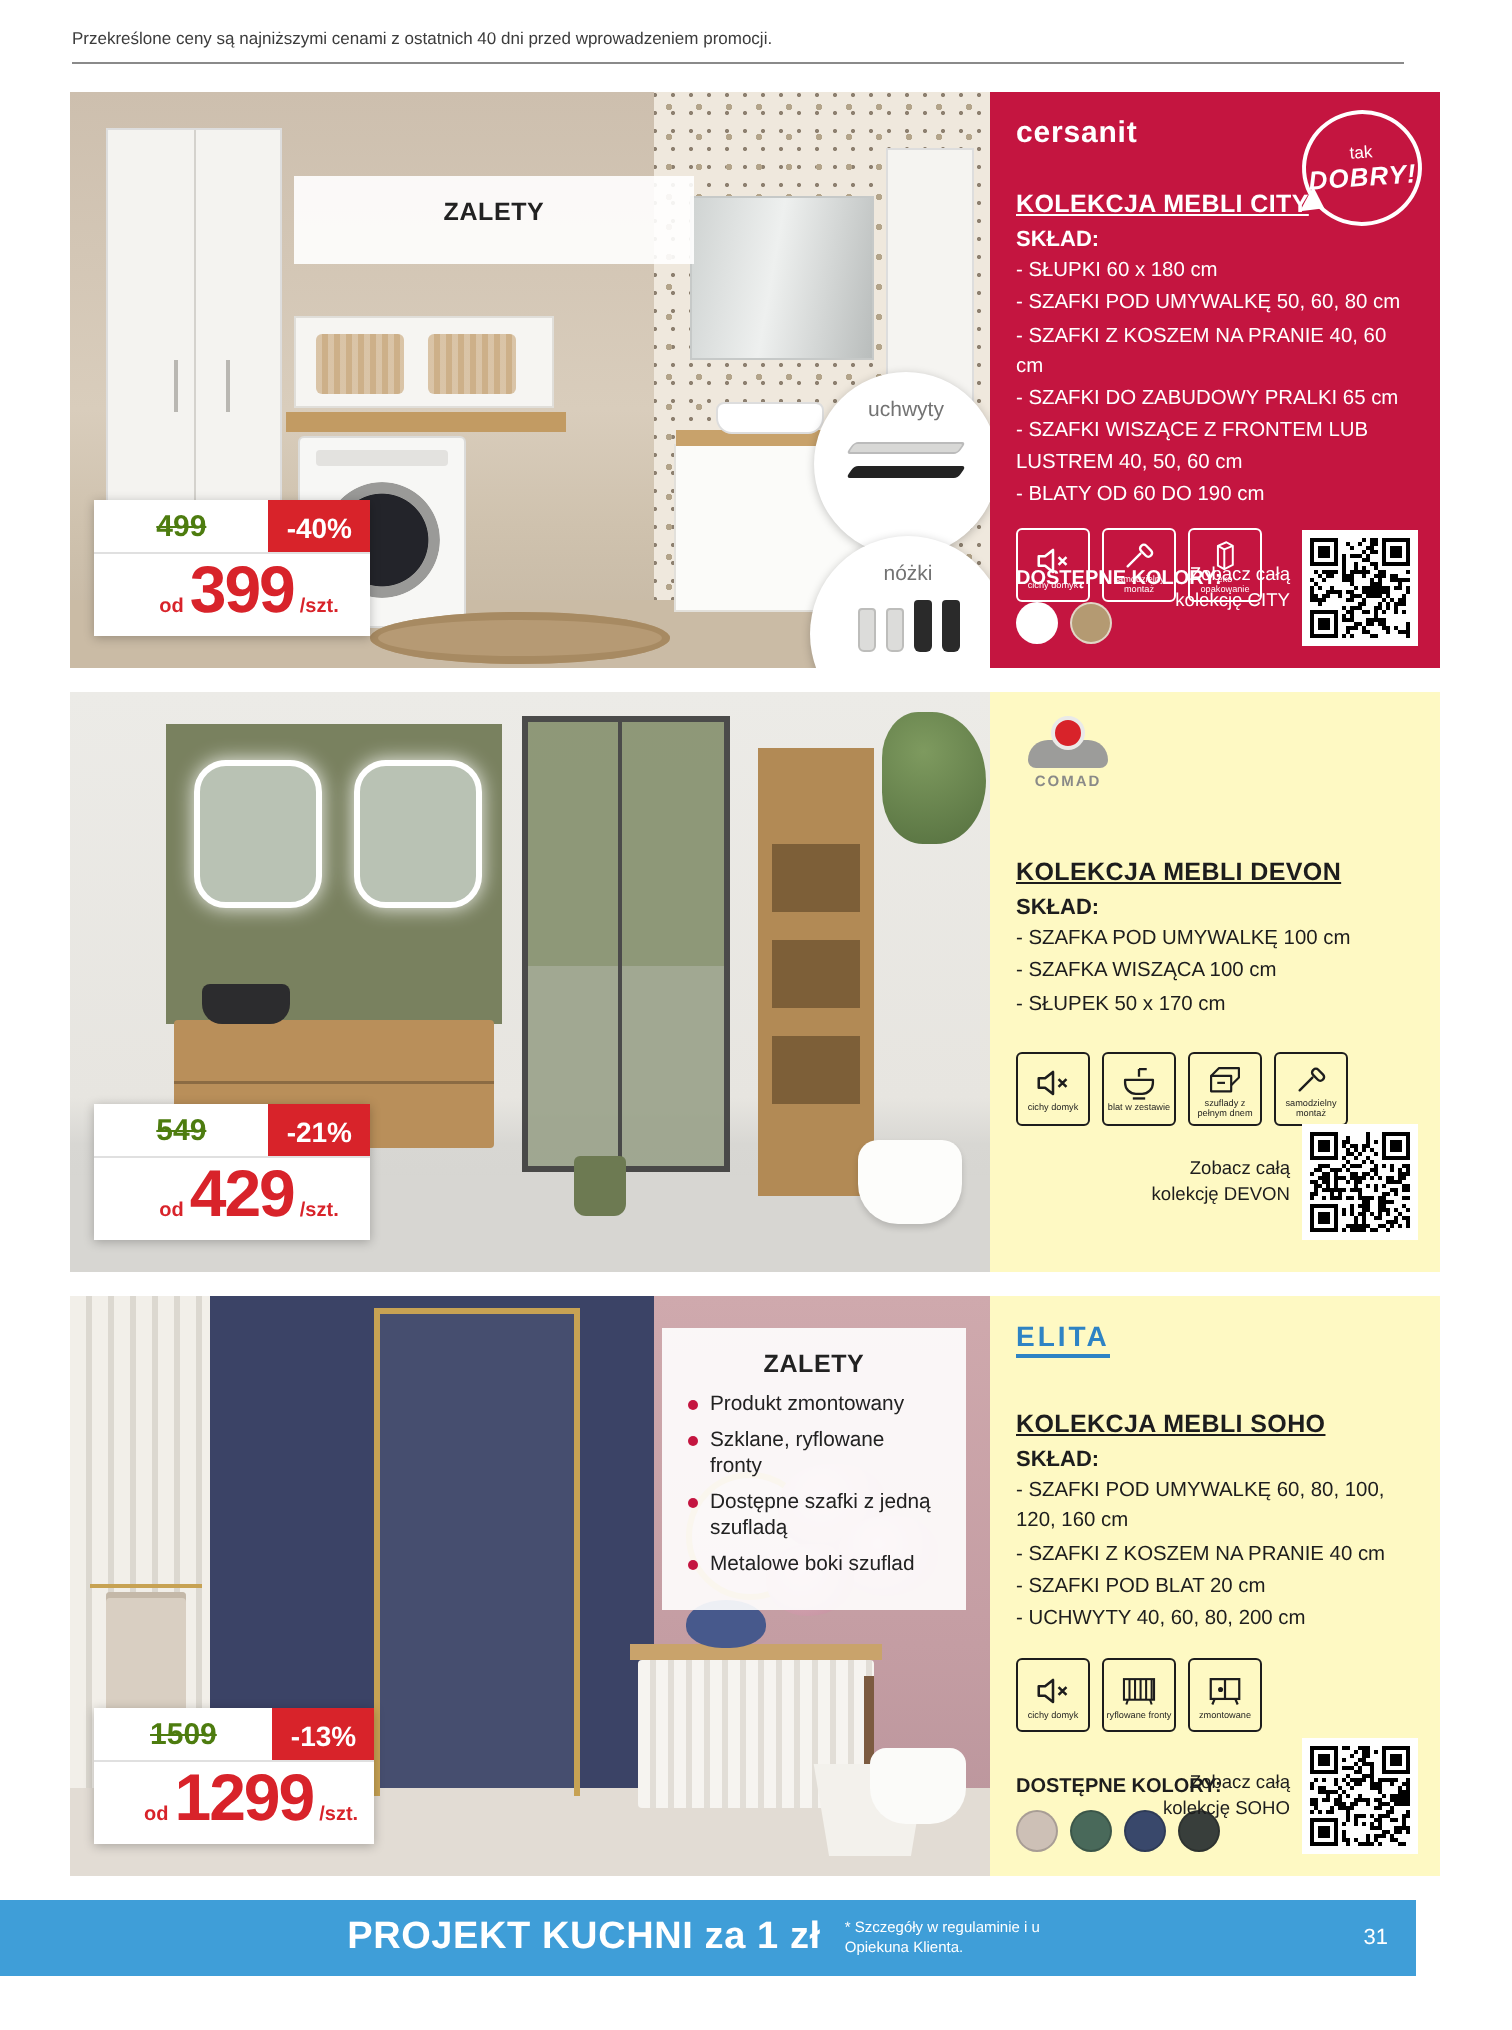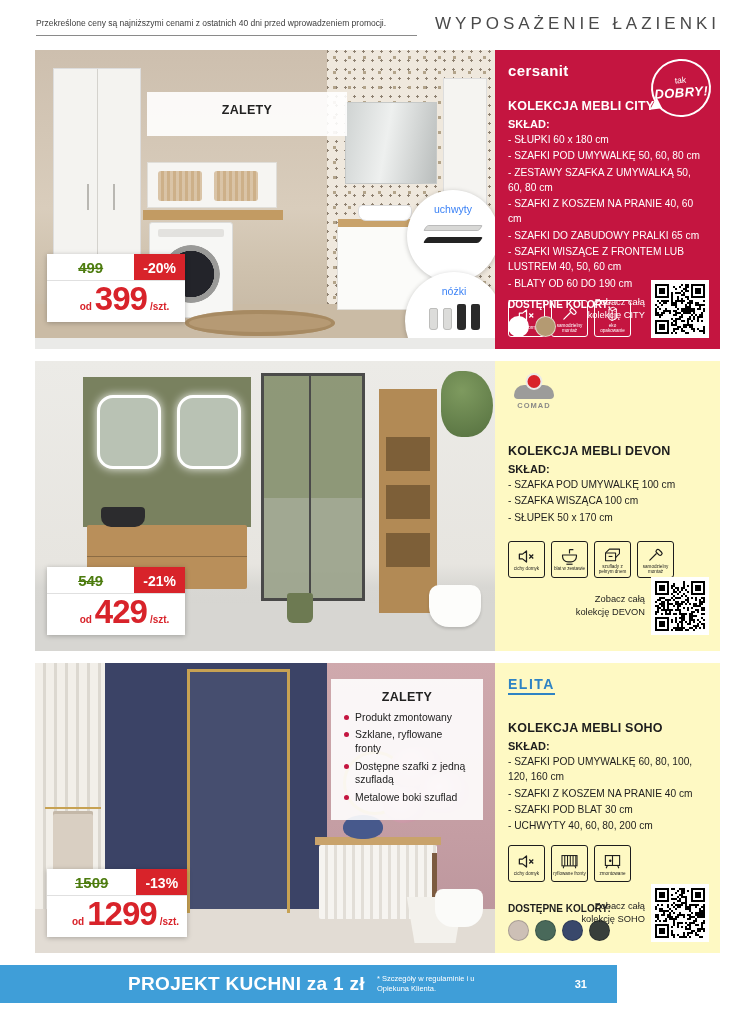--- a/index.html
+++ b/index.html
@@ -14,21 +14,21 @@
 
   
   .card { width:685px; margin:0 0 12px 35px; display:flex; background:#eaeae8; }
   .card:first-of-type { margin-top:14px; }
   .photo { position:relative; width:460px; overflow:hidden; flex:none; }
   .c1 .photo{height:288px;} .c2 .photo{height:290px;} .c3 .photo{height:290px;}
   .panel { flex:1; position:relative; padding:12px 13px; }
   .panel-red { background:#c41540; color:#fff; }
   .panel-gray { background:#fef9c3; color:#1d1d1d; }
 
-  .coll-title { font-size:12.5px; font-weight:800; letter-spacing:.2px; }
+  .coll-title { font-size:12.5px; font-weight:800; letter-spacing:.2px;text-decoration:underline; }
   .sklad-label { font-size:11px; font-weight:700; margin-top:5px; }
   .sklad { font-size:10.2px; line-height:1.5; margin-top:2px; }
   .sklad div { margin-bottom:1px; }
 
   .brand-cersanit { font-size:15px; font-weight:700; letter-spacing:.4px; }
   .badge { position:absolute; top:9px; right:9px; width:60px; height:58px; border:2.5px solid #fff;
            border-radius:50% 50% 50% 50%; display:flex; flex-direction:column; align-items:center;
            justify-content:center; transform:rotate(-4deg); }
   .badge:after { content:""; position:absolute; left:-2px; bottom:2px; width:0; height:0;
            border:7px solid transparent; border-left:10px solid #fff; transform:rotate(32deg); }
@@ -67,21 +67,21 @@
   .price-old { flex:1; text-align:center; font-size:15px; font-weight:700; color:#4d7c0f;
                text-decoration:line-through; padding:5px 10px 4px; }
   .price-disc { background:#d8232a; color:#fff; font-weight:800; font-size:14px; padding:5px 9px 4px;
                 display:flex; align-items:center; }
   .price-main { display:flex; align-items:baseline; justify-content:center; color:#d8232a; padding:1px 8px 5px;margin-left:17px; }
   .price-od { font-size:10px; font-weight:700; margin-right:3px; }
   .price-val { font-size:33px; font-weight:800; letter-spacing:-1px; line-height:1.05; }
   .price-unit { font-size:10px; font-weight:700; margin-left:3px; }
 
   .callout { position:absolute; background:#fff; border-radius:50%; box-shadow:0 1px 5px rgba(0,0,0,.22);
-             display:flex; flex-direction:column; align-items:center; color:#3b82f6; z-index:3; }
+             display:flex; flex-direction:column; align-items:center; color:#737373; z-index:3; }
   .co1 { width:92px; height:92px; right:-4px; top:140px; padding-top:13px; }
   .co2 { width:98px; height:98px; right:-8px; top:222px; padding-top:13px; }
   .callout .co-lbl { font-size:10.5px; margin-bottom:7px; }
   .handle { width:56px; height:6px; border-radius:2px; transform:skewX(-35deg); margin:3px 0; }
   .handle.light { background:#d8d8d6; border:1px solid #bbb; }
   .handle.dark { background:#232323; }
   .legs { display:flex; gap:5px; align-items:flex-end; }
   .leg { width:9px; height:22px; border-radius:2px 2px 3px 3px; }
   .leg.light { background:#dcdcda; border:1px solid #bdbdbb; }
   .leg.dark { background:#2a2a2a; height:26px; }
@@ -164,25 +164,25 @@
   
   .comad { display:flex; flex-direction:column; align-items:center; width:52px; }
   .comad-mark { position:relative; width:40px; height:26px; }
   .comad-wings { position:absolute; bottom:0; width:40px; height:14px; background:#9c9c9a; border-radius:10px 10px 4px 4px; }
   .comad-dot { position:absolute; left:50%; top:0; transform:translateX(-50%); width:17px; height:17px; border-radius:50%; background:#d8232a; border:2px solid #eaeae8; }
   .comad-txt { font-size:7.5px; font-weight:700; color:#8a8a88; letter-spacing:1px; margin-top:2px; }
   .elita { display:inline-block; color:#2e83c4; font-weight:800; font-size:14px; letter-spacing:1.5px;
            border-bottom:2px solid #2e83c4; padding-bottom:1px; }
 
   
-  .banner { position:relative; width:617px; height:38px; background:#3f9ed8; color:#fff;
+  .banner { position:relative; width:708px; height:38px; background:#3f9ed8; color:#fff;
             display:flex; align-items:center; justify-content:center; gap:12px; }
   .banner-main { font-size:19px; font-weight:800; letter-spacing:.3px; }
   .banner-note { font-size:7.5px; line-height:1.35; width:112px; }
-  .banner-page { position:absolute; right:30px; top:50%; transform:translateY(-50%); font-size:11px; font-weight:700; }
+  .banner-page { position:absolute; right:14px; top:50%; transform:translateY(-50%); font-size:11px; font-weight:400; }
 </style>
 </head>
 <body>
 
 <svg width="0" height="0" style="position:absolute" aria-hidden="true">
   <defs>
     <symbol id="ic-quiet" viewBox="0 0 24 20">
       <g fill="none" stroke="currentColor" stroke-width="1.6" stroke-linejoin="round">
         <path d="M3 7h4l5-4v14l-5-4H3z"></path>
           <path d="M15.5 7.5l5 5M20.5 7.5l-5 5"></path>
@@ -227,21 +227,20 @@
           <circle cx="9.2" cy="9" r="0.9" fill="currentColor"></circle>
       </g>
     </symbol>
   </defs>
 </svg>
 
 <div class="page">
 
   <div class="hdr">
     <div class="hdr-note">Przekreślone ceny są najniższymi cenami z ostatnich 40 dni przed wprowadzeniem promocji.</div>
-    <div class="hdr-title">WYPOSAŻENIE ŁAZIENKI</div>
   </div>
 
   <section class="card c1">
     <div class="photo ph1">
       <div class="p1-terr"></div>
       <div class="p1-floor"></div>
       <div class="p1-wardrobe"></div>
       <div class="p1-upper">
         <span class="basket b1"></span>
         <span class="basket b2"></span>
@@ -272,42 +271,41 @@
           <span class="leg light"></span>
             <span class="leg light"></span>
             <span class="leg dark"></span>
             <span class="leg dark"></span>
         </span>
       </div>
 
       <div class="price">
         <div class="price-top">
           <span class="price-old">499</span>
-          <span class="price-disc">-20%</span>
+          <span class="price-disc">-40%</span>
         </div>
         <div class="price-main">
           <span class="price-od">od</span>
           <span class="price-val">399</span>
           <span class="price-unit">/szt.</span>
         </div>
       </div>
     </div>
 
     <aside class="panel panel-red">
       <div class="brand-cersanit">cersanit</div>
       <div class="badge">
         <span class="tak">tak</span>
         <span class="dobry">DOBRY!</span>
       </div>
       <div class="coll-title" style="margin-top:20px">KOLEKCJA MEBLI CITY</div>
       <div class="sklad-label">SKŁAD:</div>
       <div class="sklad">
         <div>- SŁUPKI 60 x 180 cm</div>
         <div>- SZAFKI POD UMYWALKĘ 50, 60, 80 cm</div>
-        <div>- ZESTAWY SZAFKA Z UMYWALKĄ 50, 60, 80 cm</div>
         <div>- SZAFKI Z KOSZEM NA PRANIE 40, 60 cm</div>
         <div>- SZAFKI DO ZABUDOWY PRALKI 65 cm</div>
         <div>- SZAFKI WISZĄCE Z FRONTEM LUB LUSTREM 40, 50, 60 cm</div>
         <div>- BLATY OD 60 DO 190 cm</div>
       </div>
       <div class="icons">
         <div class="icon-box">
           <svg>
               <use href="#ic-quiet"></use>
             </svg>
@@ -475,21 +473,21 @@
       </div>
     </div>
 
     <aside class="panel panel-gray">
       <div class="elita">ELITA</div>
       <div class="coll-title" style="margin-top:26px">KOLEKCJA MEBLI SOHO</div>
       <div class="sklad-label">SKŁAD:</div>
       <div class="sklad">
         <div>- SZAFKI POD UMYWALKĘ 60, 80, 100, 120, 160 cm</div>
         <div>- SZAFKI  Z KOSZEM NA PRANIE 40 cm</div>
-        <div>- SZAFKI  POD BLAT 30 cm</div>
+        <div>- SZAFKI  POD BLAT 20 cm</div>
         <div>- UCHWYTY 40, 60, 80, 200 cm</div>
       </div>
       <div class="icons" style="margin-top:12px">
         <div class="icon-box">
           <svg>
               <use href="#ic-quiet"></use>
             </svg>
           <span class="icon-lbl">cichy domyk</span>
         </div>
         <div class="icon-box">

